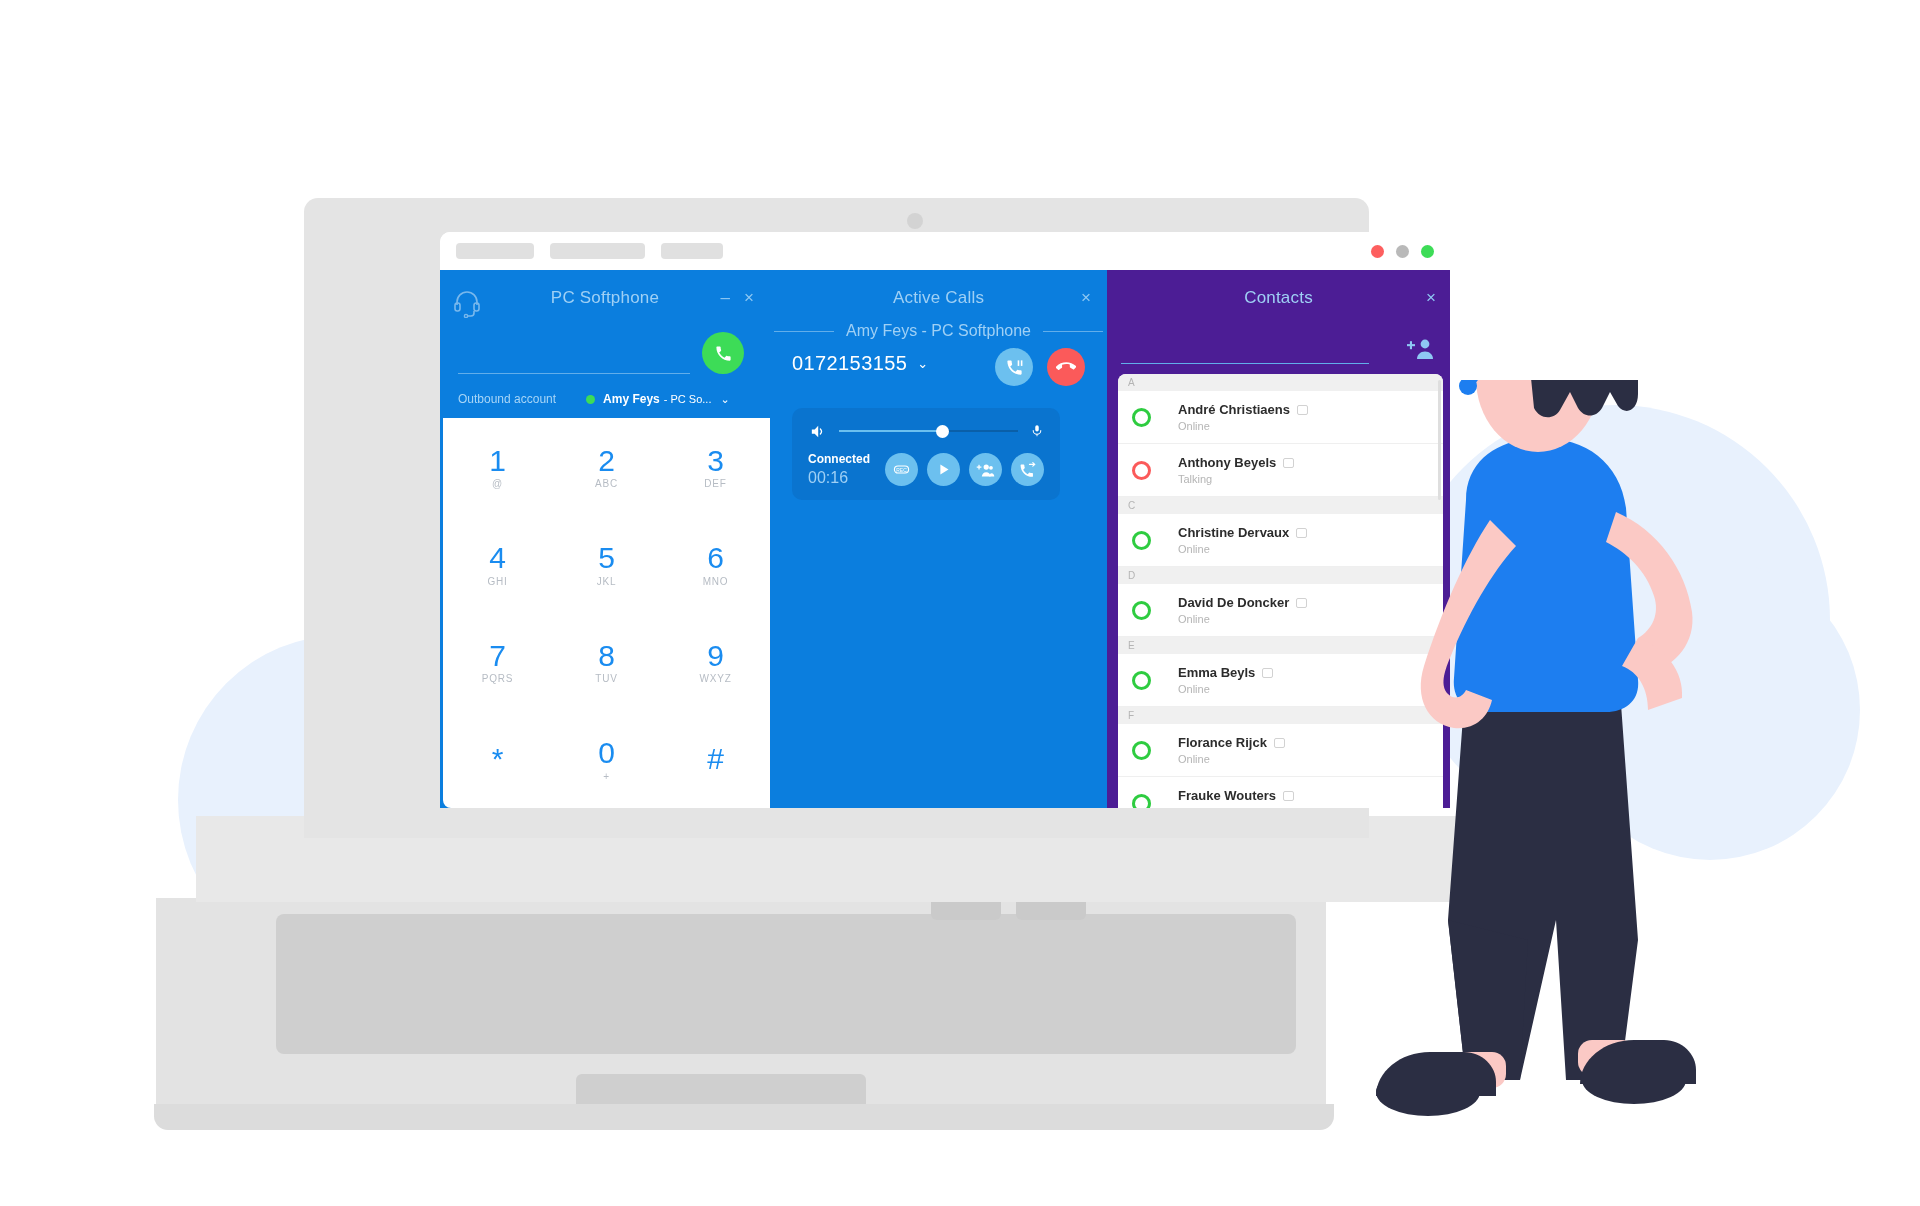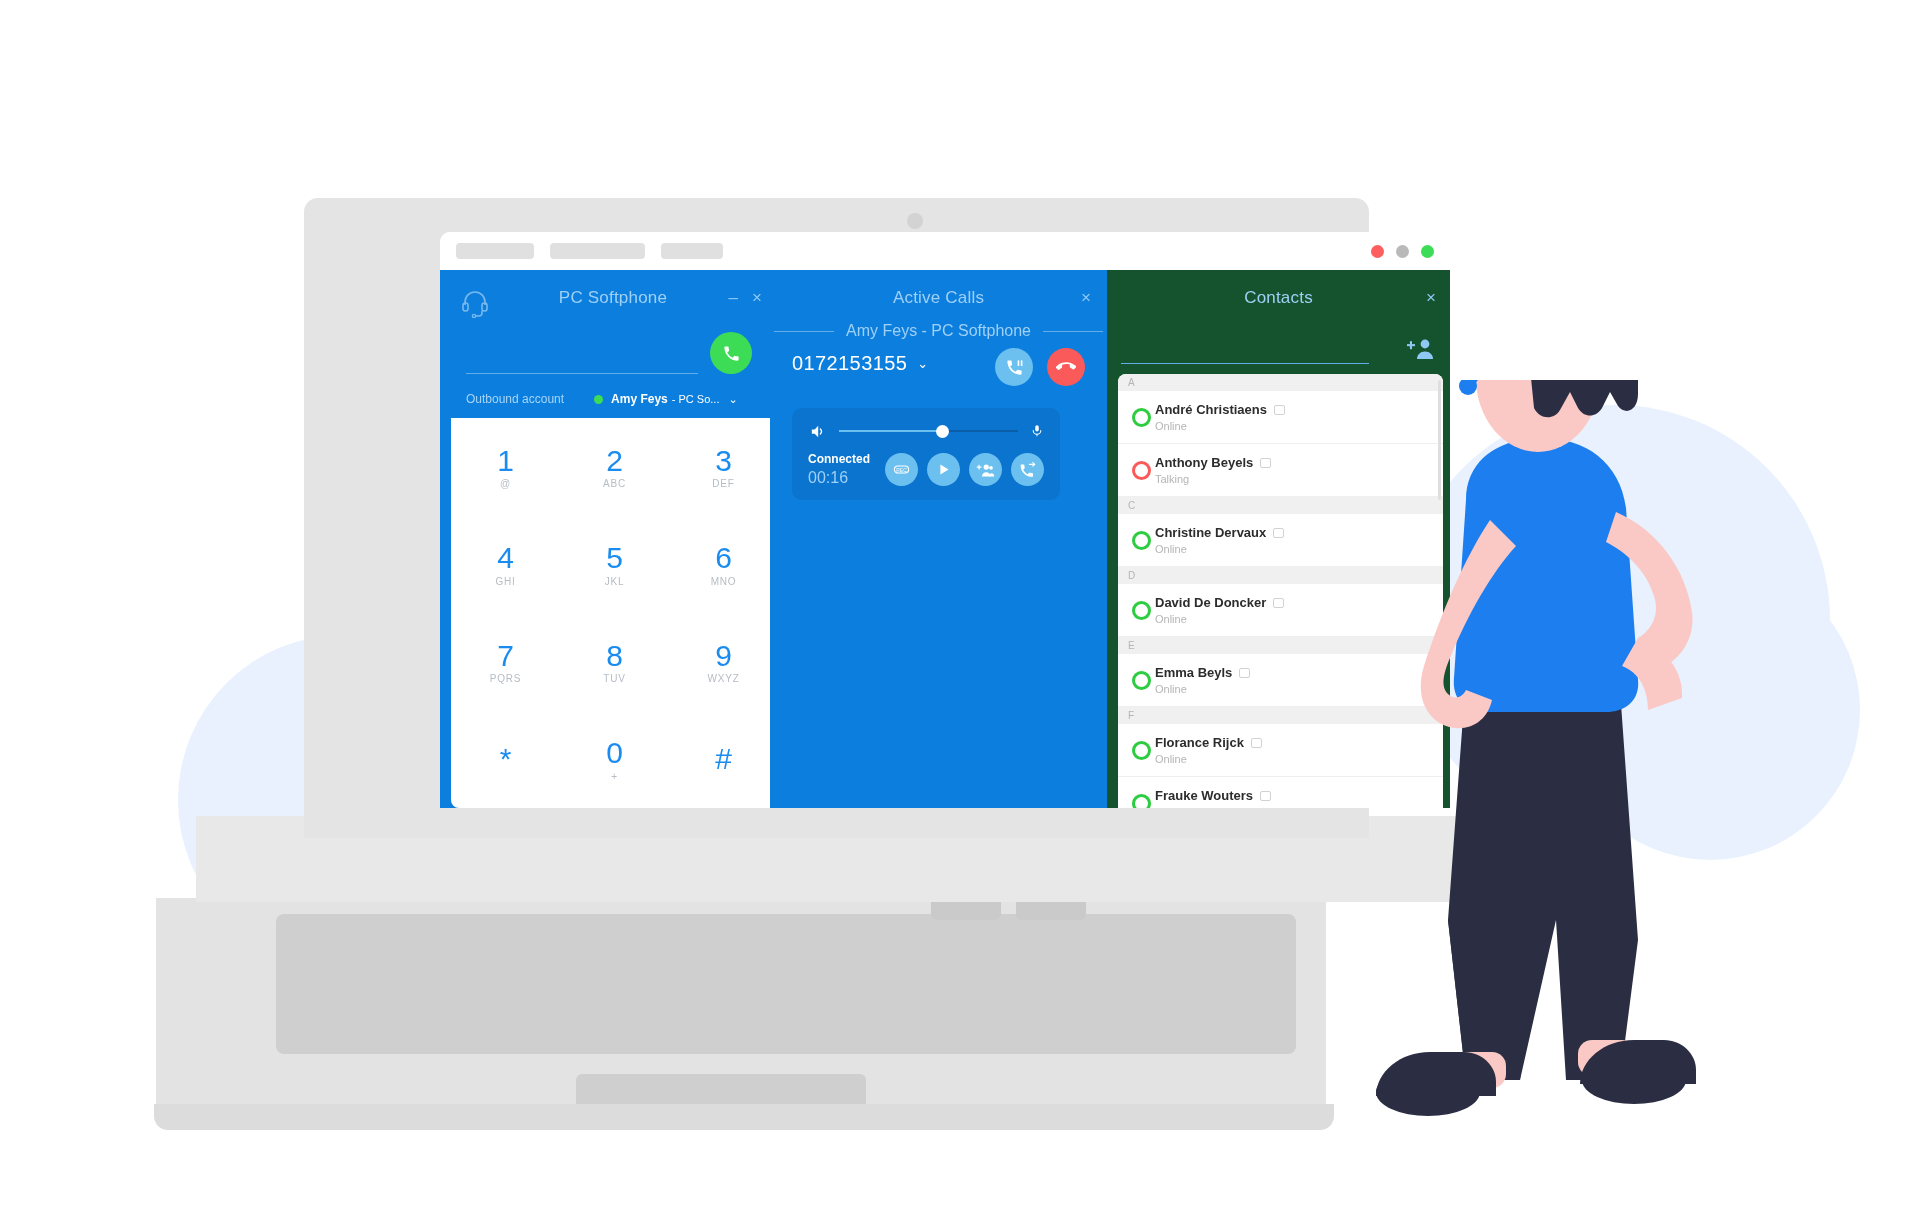--- a/index.html
+++ b/index.html
@@ -75,21 +75,21 @@
 
   
   #app { position: absolute; left: 0; top: 38px; width: 1010px; height: 538px; background: #0b7ede; }
 
   .panel-title {
     color: #9fd0f5; font-size: 17px; text-align: center;
     padding-top: 18px; letter-spacing: .2px;
   }
 
   
-  #softphone-panel { position: absolute; left: 8px; top: 0; width: 330px; height: 538px; }
+  #softphone-panel { position: absolute; left: 0; top: 0; width: 330px; height: 538px; }
   #headset-icon { position: absolute; left: 12px; top: 18px; width: 30px; height: 30px; opacity: .45; }
   #softphone-wincontrols {
     position: absolute; right: 16px; top: 18px; display: flex; gap: 14px; align-items: center;
     color: #8ec8f3; font-size: 17px;
   }
   #dial-input-wrap { position: absolute; left: 18px; top: 76px; width: 232px; }
   #dial-input {
     width: 100%; background: transparent; border: none; border-bottom: 1px solid #62aeea;
     color: #ffffff; font-size: 17px; outline: none; padding-bottom: 7px;
     font-family: "Liberation Sans", sans-serif;
@@ -152,38 +152,38 @@
   #call-status-block { margin-top: 12px; display: flex; align-items: center; }
   #call-status-text { color: #ffffff; font-size: 12px; font-weight: bold; }
   #call-timer { color: #9fd0f5; font-size: 16px; margin-top: 3px; }
   #call-control-buttons { margin-left: auto; display: flex; gap: 9px; }
   .ctrl-btn {
     width: 33px; height: 33px; border-radius: 50%; background: #6cc0ef; border: none;
     cursor: pointer; display: flex; align-items: center; justify-content: center;
   }
 
   
-  #contacts-panel { position: absolute; left: 667px; top: 0; width: 343px; height: 538px; background: #14532d; }
+  #contacts-panel { position: absolute; left: 667px; top: 0; width: 343px; height: 538px; background: #4c1d95; }
   #contacts-close { position: absolute; right: 14px; top: 18px; color: #8ec8f3; font-size: 17px; cursor: pointer; }
   #contacts-search-wrap { position: absolute; left: 14px; top: 70px; width: 248px; }
   #contacts-search {
     width: 100%; background: transparent; border: none; border-bottom: 1px solid #62aeea;
     color: #ffffff; font-size: 13px; outline: none; padding-bottom: 6px;
     font-family: "Liberation Sans", sans-serif;
   }
   #add-contact-icon { position: absolute; right: 16px; top: 66px; width: 28px; height: 24px; cursor: pointer; }
   #contacts-list {
     position: absolute; left: 11px; top: 104px; width: 325px; height: 434px;
     background: #ffffff; border-radius: 8px 8px 0 0; overflow: hidden;
   }
   .alpha-header {
     background: #f0f0f0; color: #b4b4b4; font-size: 10px; padding: 3px 10px;
   }
   .contact-row {
-    display: flex; align-items: center; gap: 4px; padding: 8px 14px;
+    display: flex; align-items: center; gap: 27px; padding: 8px 14px;
     border-bottom: 1px solid #efefef; cursor: pointer; height: 53px;
   }
   .presence { width: 19px; height: 19px; border-radius: 50%; border: 3px solid #2ecc40; flex: 0 0 auto; }
   .presence.busy { border-color: #fb5a5a; }
   .contact-name { color: #2c2c2c; font-size: 13px; font-weight: bold; display: flex; align-items: center; gap: 7px; }
   .contact-sub { color: #b5b5b5; font-size: 11px; margin-top: 3px; }
   .chat-glyph {
     width: 11px; height: 10px; border: 1px solid #d2d2d2; border-radius: 2px; display: inline-block;
   }
   #contacts-scrollbar {

